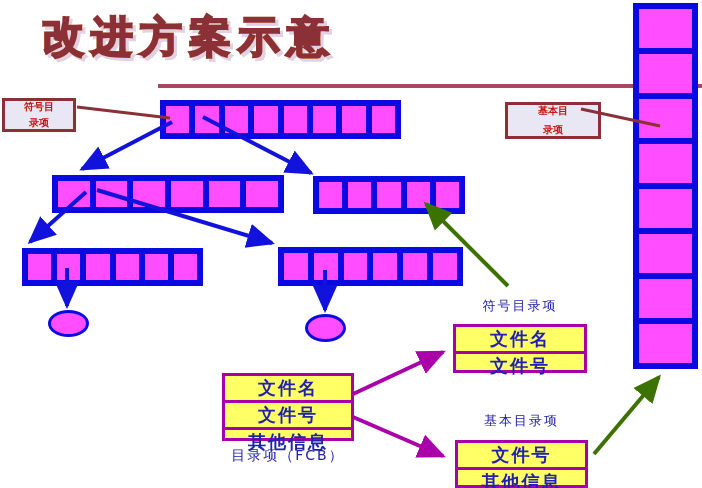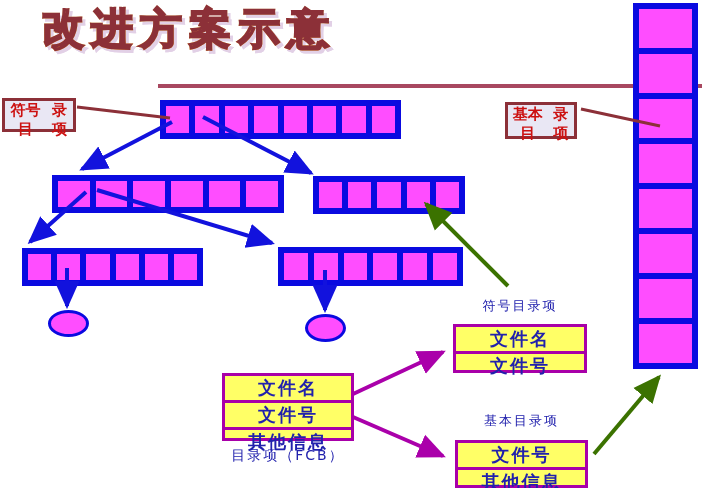--- a/index.html
+++ b/index.html
@@ -1,39 +1,39 @@
 <!DOCTYPE html>
 <html style="--magenta-fill: #ff4dff; --blue-border: #0a0ae0; --blue-arrow: #1212dd; --green-arrow: #3b7200; --magenta-arrow: #aa00aa; --maroon: #8c3038; --underline: #a84860; --label-bg: #e9e7f4; --label-text: #cc1111; --yellow-fill: #ffff66; --purple-border: #a800a8; --box-text: #2121ad; --title-orange: #ffaa1e; --title-outline: #8c3038;"><head>
 <meta charset="utf-8">
 <style>
   html,body{margin:0;padding:0;}
   body{font-family:"DejaVu Sans",sans-serif;background:#ffffff;}
   #stage{position:relative;width:702px;height:488px;background:#ffffff;overflow:hidden;}
 
   
   .title{
-    position:absolute;left:42px;top:4px;
+    position:absolute;left:42px;top:12px;
     font-size:42px;font-weight:bold;letter-spacing:7px;line-height:1.2;
     background:linear-gradient(180deg,#fff3c4 0%,#ffd24d 45%,var(--title-orange) 100%);
     -webkit-background-clip:text;background-clip:text;color:transparent;
     -webkit-text-stroke:2px var(--title-outline);
     filter:drop-shadow(3px 3px 0 rgba(190,150,200,0.45));
     white-space:nowrap;
   }
   .underline{position:absolute;left:158px;top:84px;width:544px;height:4px;background:var(--underline);}
 
   
   .tag{
     position:absolute;border:3px solid var(--maroon);background:var(--label-bg);
-    color:var(--label-text);font-size:15px;font-weight:bold;line-height:1.25;
-    text-align:center;display:flex;flex-direction:row;justify-content:center;
+    color:var(--label-text);font-size:10px;font-weight:bold;line-height:1.25;
+    text-align:center;display:flex;flex-direction:column;justify-content:space-between;
     box-sizing:border-box;
   }
   .tag-symbol{left:2px;top:98px;width:74px;height:34px;}
-  .tag-basic{left:505px;top:102px;width:72px;height:37px;}
+  .tag-basic{left:505px;top:102px;width:96px;height:37px;}
 
   
   .array{
     position:absolute;display:flex;border:3px solid var(--blue-border);
     box-sizing:border-box;background:var(--blue-border);
   }
   .array .cell{flex:1;background:var(--magenta-fill);border:3px solid var(--blue-border);}
   .arr-top{left:160px;top:100px;width:241px;height:39px;}
   .arr-mid-left{left:52px;top:175px;width:232px;height:38px;}
   .arr-mid-right{left:313px;top:176px;width:152px;height:38px;}

